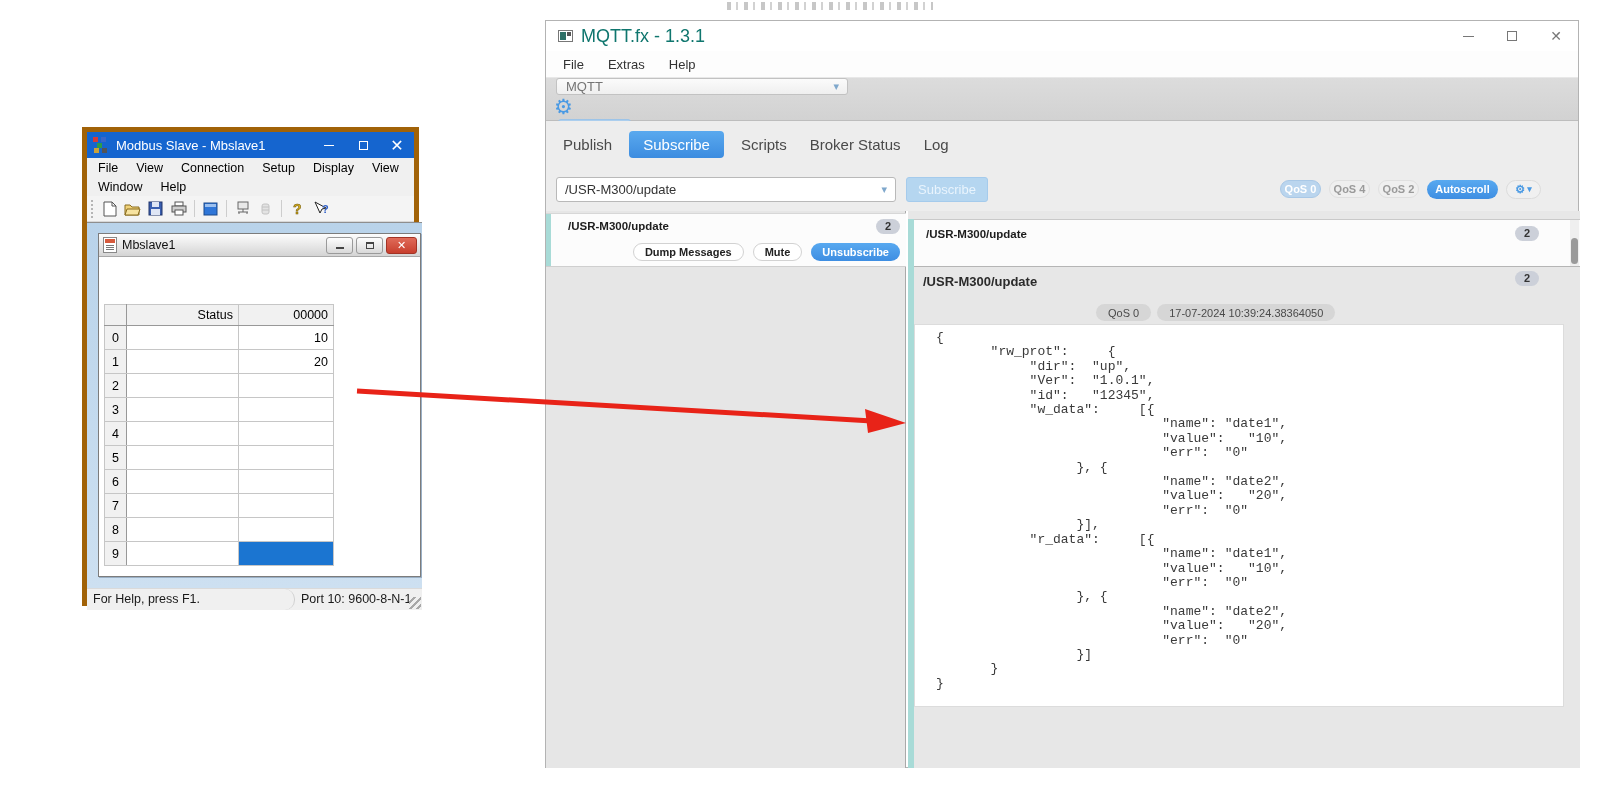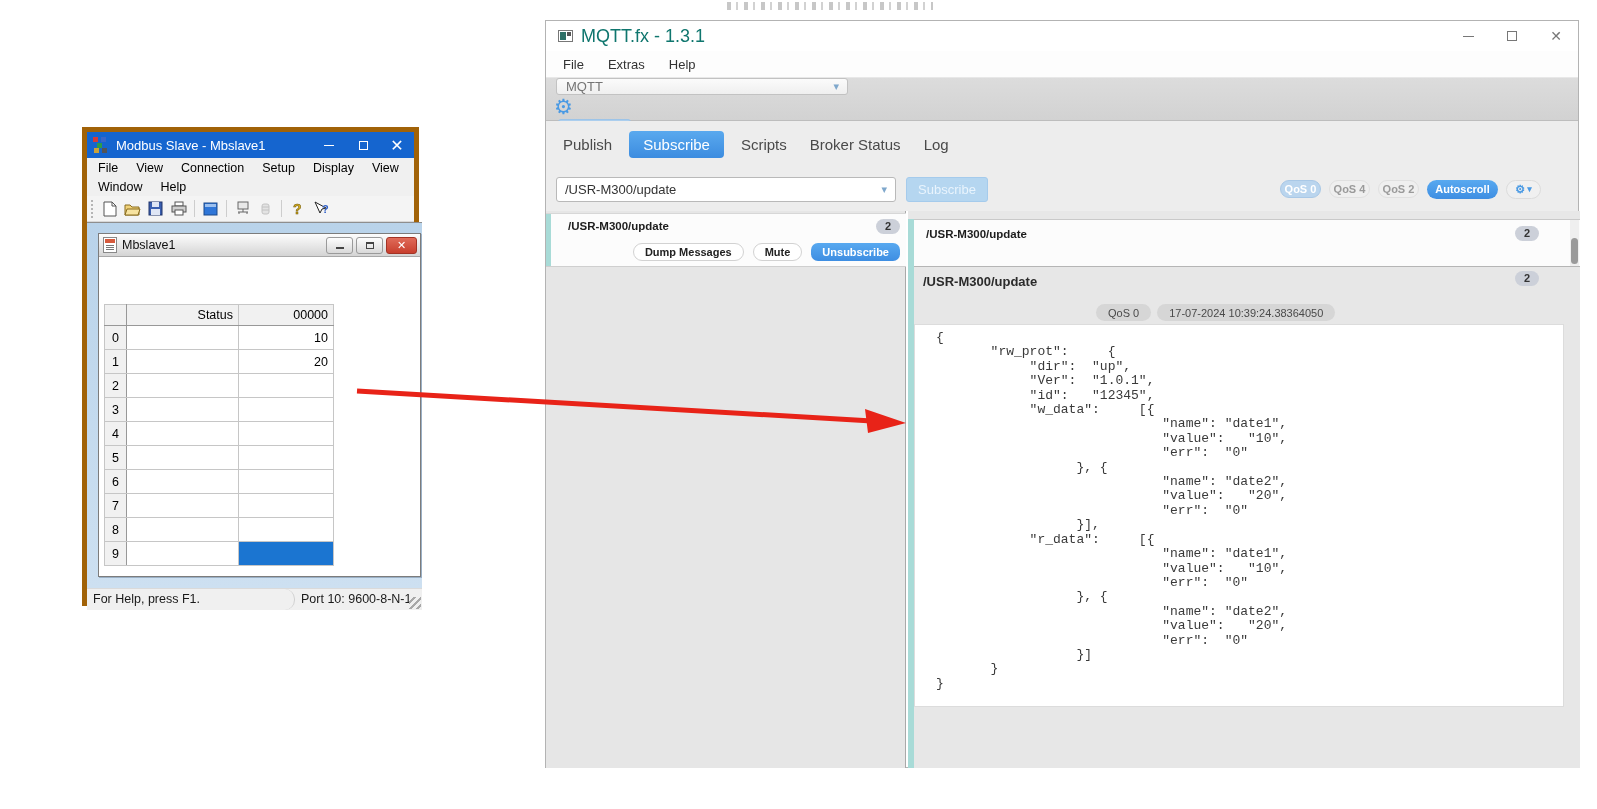--- a/index.html
+++ b/index.html
@@ -66,21 +66,21 @@
   .left-panel { position:absolute; left:0; top:0; width:360px; height:100%; background:#e6e6e6; border-right:1px solid #a9a9a9; }
   .sub-card { position:absolute; left:0; top:2px; width:360px; height:54px; background:#fcfcfc;
               border-top:1px solid #d7d7d7; border-bottom:1px solid #cfcfcf; }
   .teal-stripe { position:absolute; left:0; top:0; width:5px; height:100%; background:#a8dbd7; }
   .card-topic { position:absolute; left:22px; top:6px; font-size:11.5px; font-weight:bold; color:#1d1d1d; }
   .badge { background:#ccd0d9; color:#333; font-size:11px; font-weight:bold; border-radius:8px;
            padding:1px 9px; line-height:13px; }
   .card-badge { position:absolute; right:6px; top:5px; }
   .card-btns { position:absolute; right:6px; bottom:5px; display:flex; gap:9px; align-items:center; }
   .white-pill { background:#fff; border:1px solid #d2d2d2; color:#222; height:18px; padding:0 11px; }
-  .blue-pill { background:linear-gradient(#58a9f0,#3e8ee2); color:#fff; height:18px; padding:8px 11px;border-radius:7px; }
+  .blue-pill { background:linear-gradient(#58a9f0,#3e8ee2); color:#fff; height:18px; padding:8px 11px; }
 
   .right-pane { position:absolute; left:362px; top:0; width:672px; height:100%; background:#e7e7e7; }
   .pane-stripe { position:absolute; left:0; top:8px; width:6px; height:549px; background:#a8dbd7; }
   .msg-list { position:absolute; left:6px; top:8px; width:666px; height:48px; background:#fcfcfc;
               border-top:1px solid #c9c9c9; border-bottom:1px solid #b5b5b5; }
   .msg-topic { position:absolute; left:12px; top:8px; font-size:11.5px; font-weight:bold; color:#1d1d1d; }
   .msg-badge { position:absolute; right:41px; top:6px; }
   .msg-scroll { position:absolute; right:1px; top:0; width:9px; height:46px; background:#efefef; }
   .msg-thumb { position:absolute; right:1px; top:18px; width:7px; height:26px; background:#9a9a9a; border-radius:4px; }
   .detail-topic { position:absolute; left:15px; top:63px; font-size:13px; font-weight:bold; color:#2b2b2b; }

